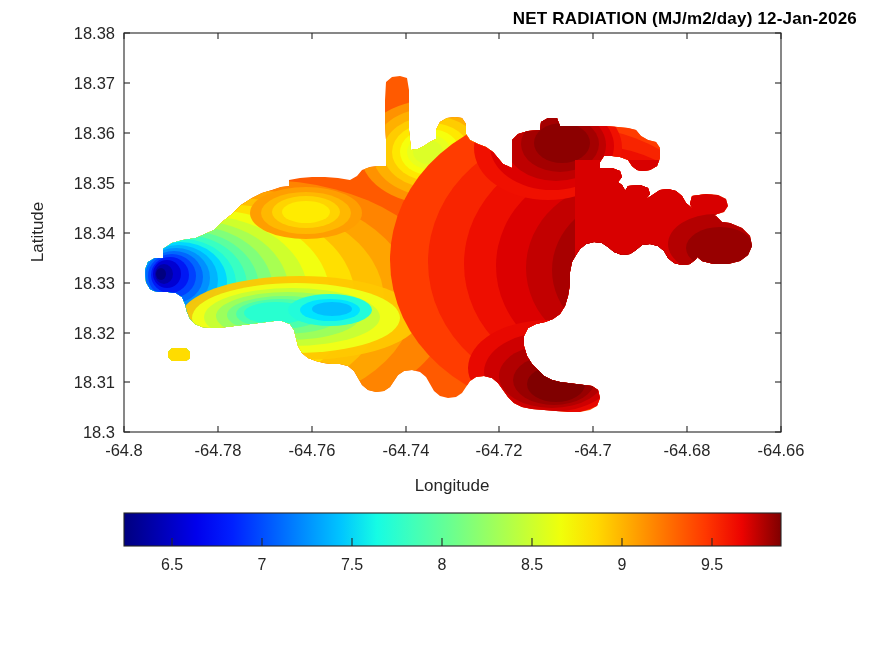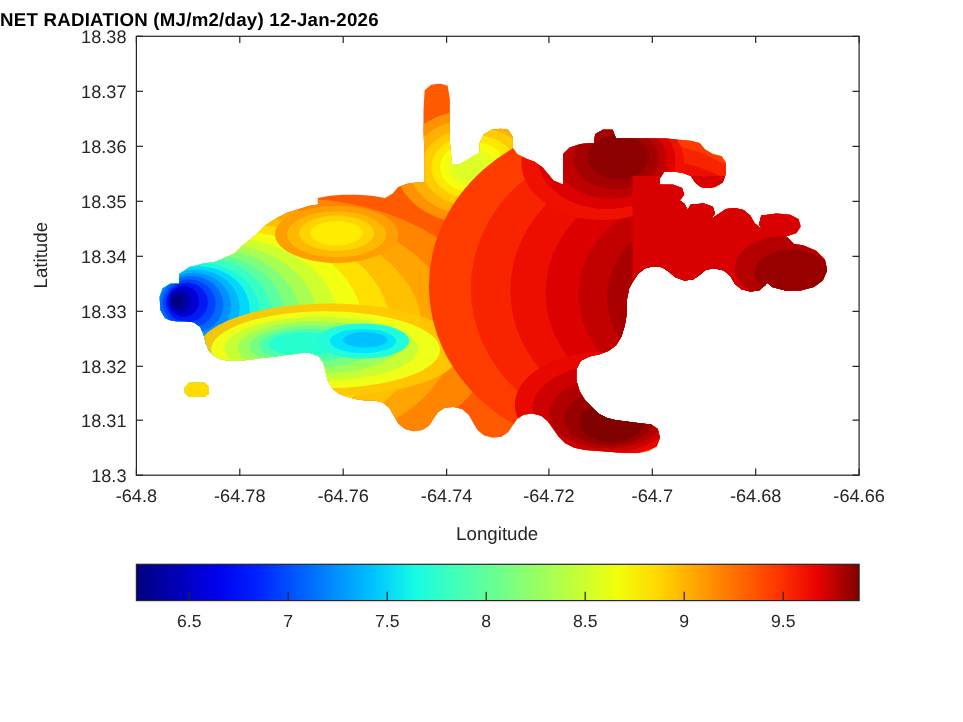--- a/index.html
+++ b/index.html
@@ -2,21 +2,21 @@
 <html><head>
 <meta charset="utf-8">
 <style>
   html,body{margin:0;padding:0;background:#ffffff;}
   body{width:875px;height:656px;overflow:hidden;
        font-family:"Liberation Sans", sans-serif;color:#000;}
   #root{position:relative;width:875px;height:656px;}
 
   #title{
     position:absolute; left:0; top:9px; width:857px;
-    text-align:left; font-size:17px; font-weight:bold;
+    text-align:right; font-size:17px; font-weight:bold;
     letter-spacing:0.2px;
   }
 
   #plotsvg{position:absolute;left:0;top:0;}
 
   .tick-label{font-size:16.5px;fill:#262626;font-family:"Liberation Sans",sans-serif;}
   .axis-name{font-size:17px;fill:#262626;font-family:"Liberation Sans",sans-serif;}
   .cb-label{font-size:16px;fill:#262626;font-family:"Liberation Sans",sans-serif;}
   .frame{fill:none;stroke:#262626;stroke-width:1.1;}
   .tickmark{stroke:#262626;stroke-width:1.1;}

